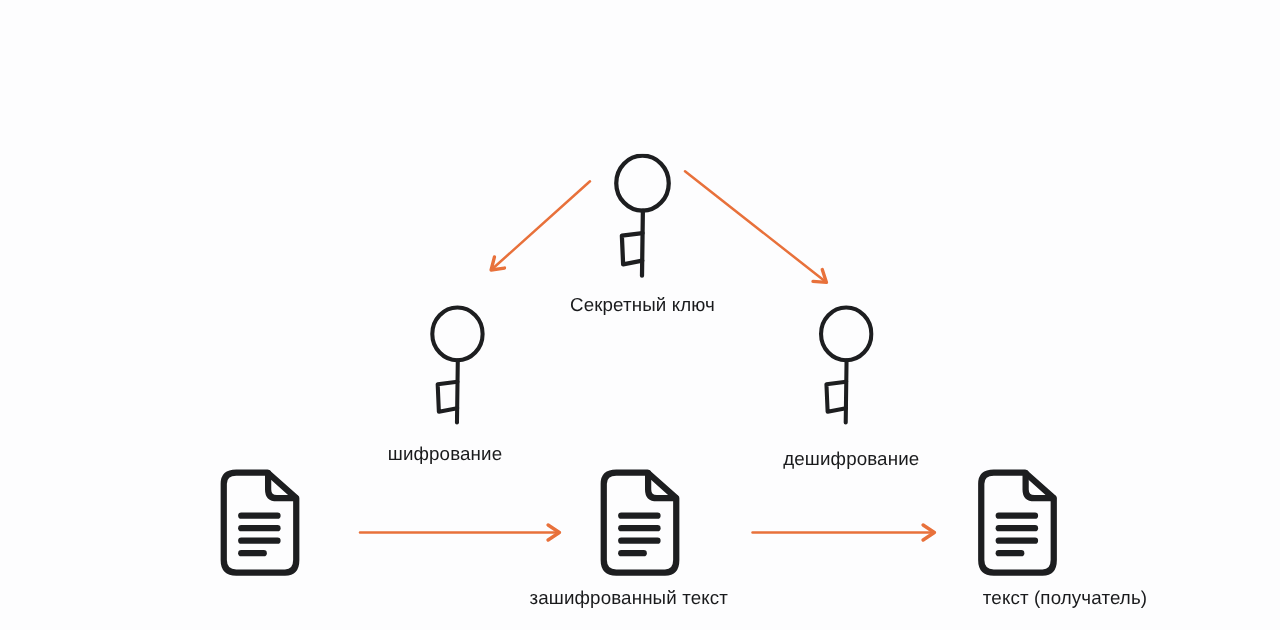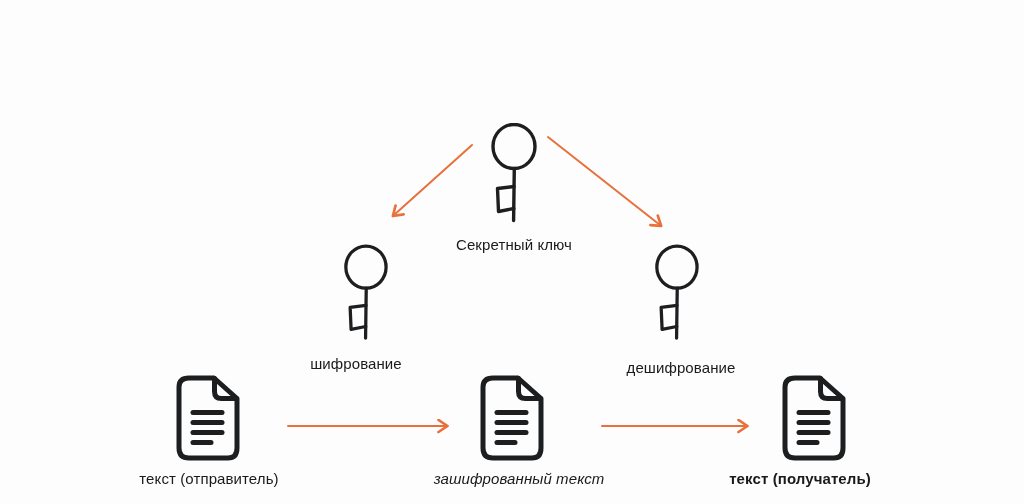--- a/index.html
+++ b/index.html
@@ -105,35 +105,34 @@
   <div class="lbl" style="left:681px;top:315px;text-align:center;">дешифрование</div>
 
   <svg class="doc abs" style="left:175px;top:330px;" width="66" height="88" viewBox="0 0 66 88">
     <path d="M14 4 H39 L62 24.5 V74 Q62 84 53 84 H14 Q4 84 4 74 V13 Q4 4 14 4 Z"></path>
     <path d="M39.5 4.5 V17.5 Q39.5 24.5 46.5 24.5 H61.5"></path>
     <path d="M18 38.5 H47"></path>
     <path d="M18 48.5 H47"></path>
     <path d="M18 58.5 H47"></path>
     <path d="M18 68.5 H36"></path>
   </svg>
-  <div class="lbl" style="left:209px;top:426px;">текст (отправитель)</div>
 
   <svg class="doc abs" style="left:479px;top:330px;" width="66" height="88" viewBox="0 0 66 88">
     <path d="M14 4 H39 L62 24.5 V74 Q62 84 53 84 H14 Q4 84 4 74 V13 Q4 4 14 4 Z"></path>
     <path d="M39.5 4.5 V17.5 Q39.5 24.5 46.5 24.5 H61.5"></path>
     <path d="M18 38.5 H47"></path>
     <path d="M18 48.5 H47"></path>
     <path d="M18 58.5 H47"></path>
     <path d="M18 68.5 H36"></path>
   </svg>
-  <div class="lbl" style="left:519px;top:426px;font-style:italic;">зашифрованный текст</div>
+  <div class="lbl" style="left:503px;top:426px;">зашифрованный текст</div>
 
   <svg class="doc abs" style="left:781px;top:330px;" width="66" height="88" viewBox="0 0 66 88">
     <path d="M14 4 H39 L62 24.5 V74 Q62 84 53 84 H14 Q4 84 4 74 V13 Q4 4 14 4 Z"></path>
     <path d="M39.5 4.5 V17.5 Q39.5 24.5 46.5 24.5 H61.5"></path>
     <path d="M18 38.5 H47"></path>
     <path d="M18 48.5 H47"></path>
     <path d="M18 58.5 H47"></path>
     <path d="M18 68.5 H36"></path>
   </svg>
-  <div class="lbl" style="left:800px;top:426px;font-weight:bold;">текст (получатель)</div>
+  <div class="lbl" style="left:852px;top:426px;">текст (получатель)</div>
 
 </div>
 
 </body></html>

